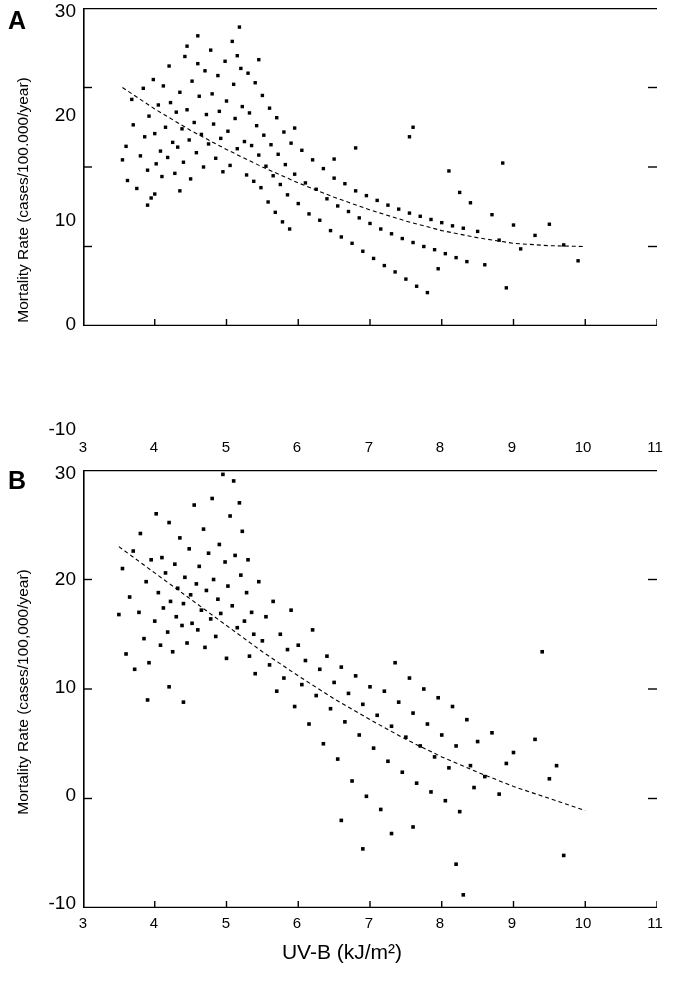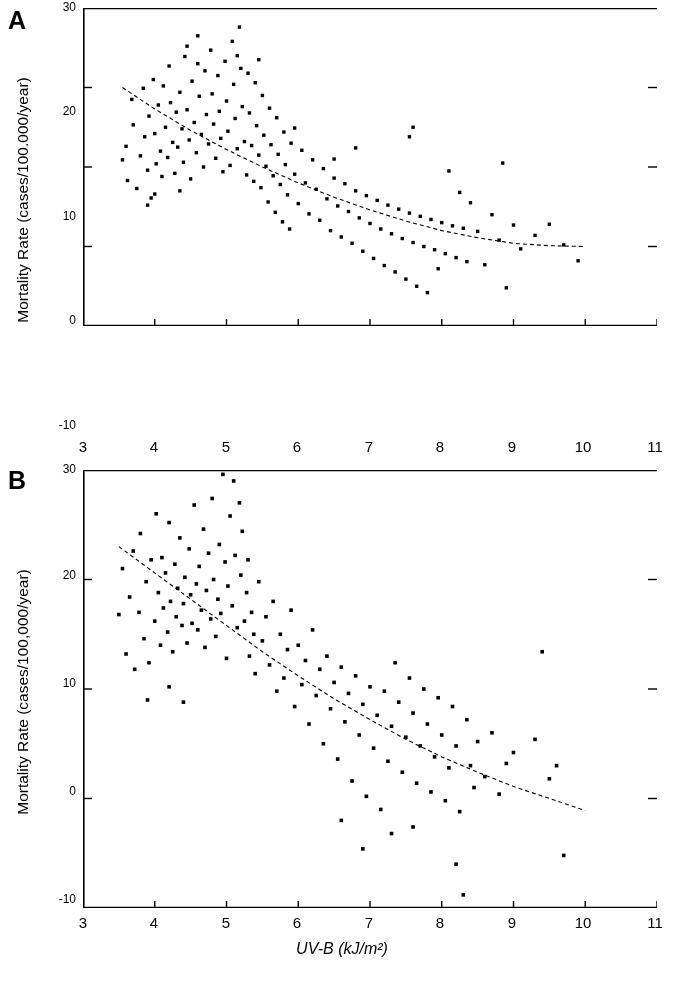--- a/index.html
+++ b/index.html
@@ -37,40 +37,39 @@
   .ylabel {
     position: absolute;
     transform-origin: left top;
     transform: rotate(-90deg);
     white-space: nowrap;
     font-size: 15.5px;
     text-align: center;
   }
   .xlabel {
     position: absolute;
-    font-size: 16px;
+    font-size: 21px;
     white-space: nowrap;
-    font-style: italic;
   }
 
   .plot {
     position: absolute;
     box-sizing: border-box;
   }
   .plot svg { display: block; }
 
   .tick-label {
     position: absolute;
     font-size: 15px;
     text-align: center;
     white-space: nowrap;
   }
   .ytick-label {
     position: absolute;
-    font-size: 12px;
+    font-size: 19px;
     text-align: right;
     white-space: nowrap;
   }
 </style>
 </head>
 <body>
 
 <div id="figure">
 
   <div class="panel" id="panel-a">

